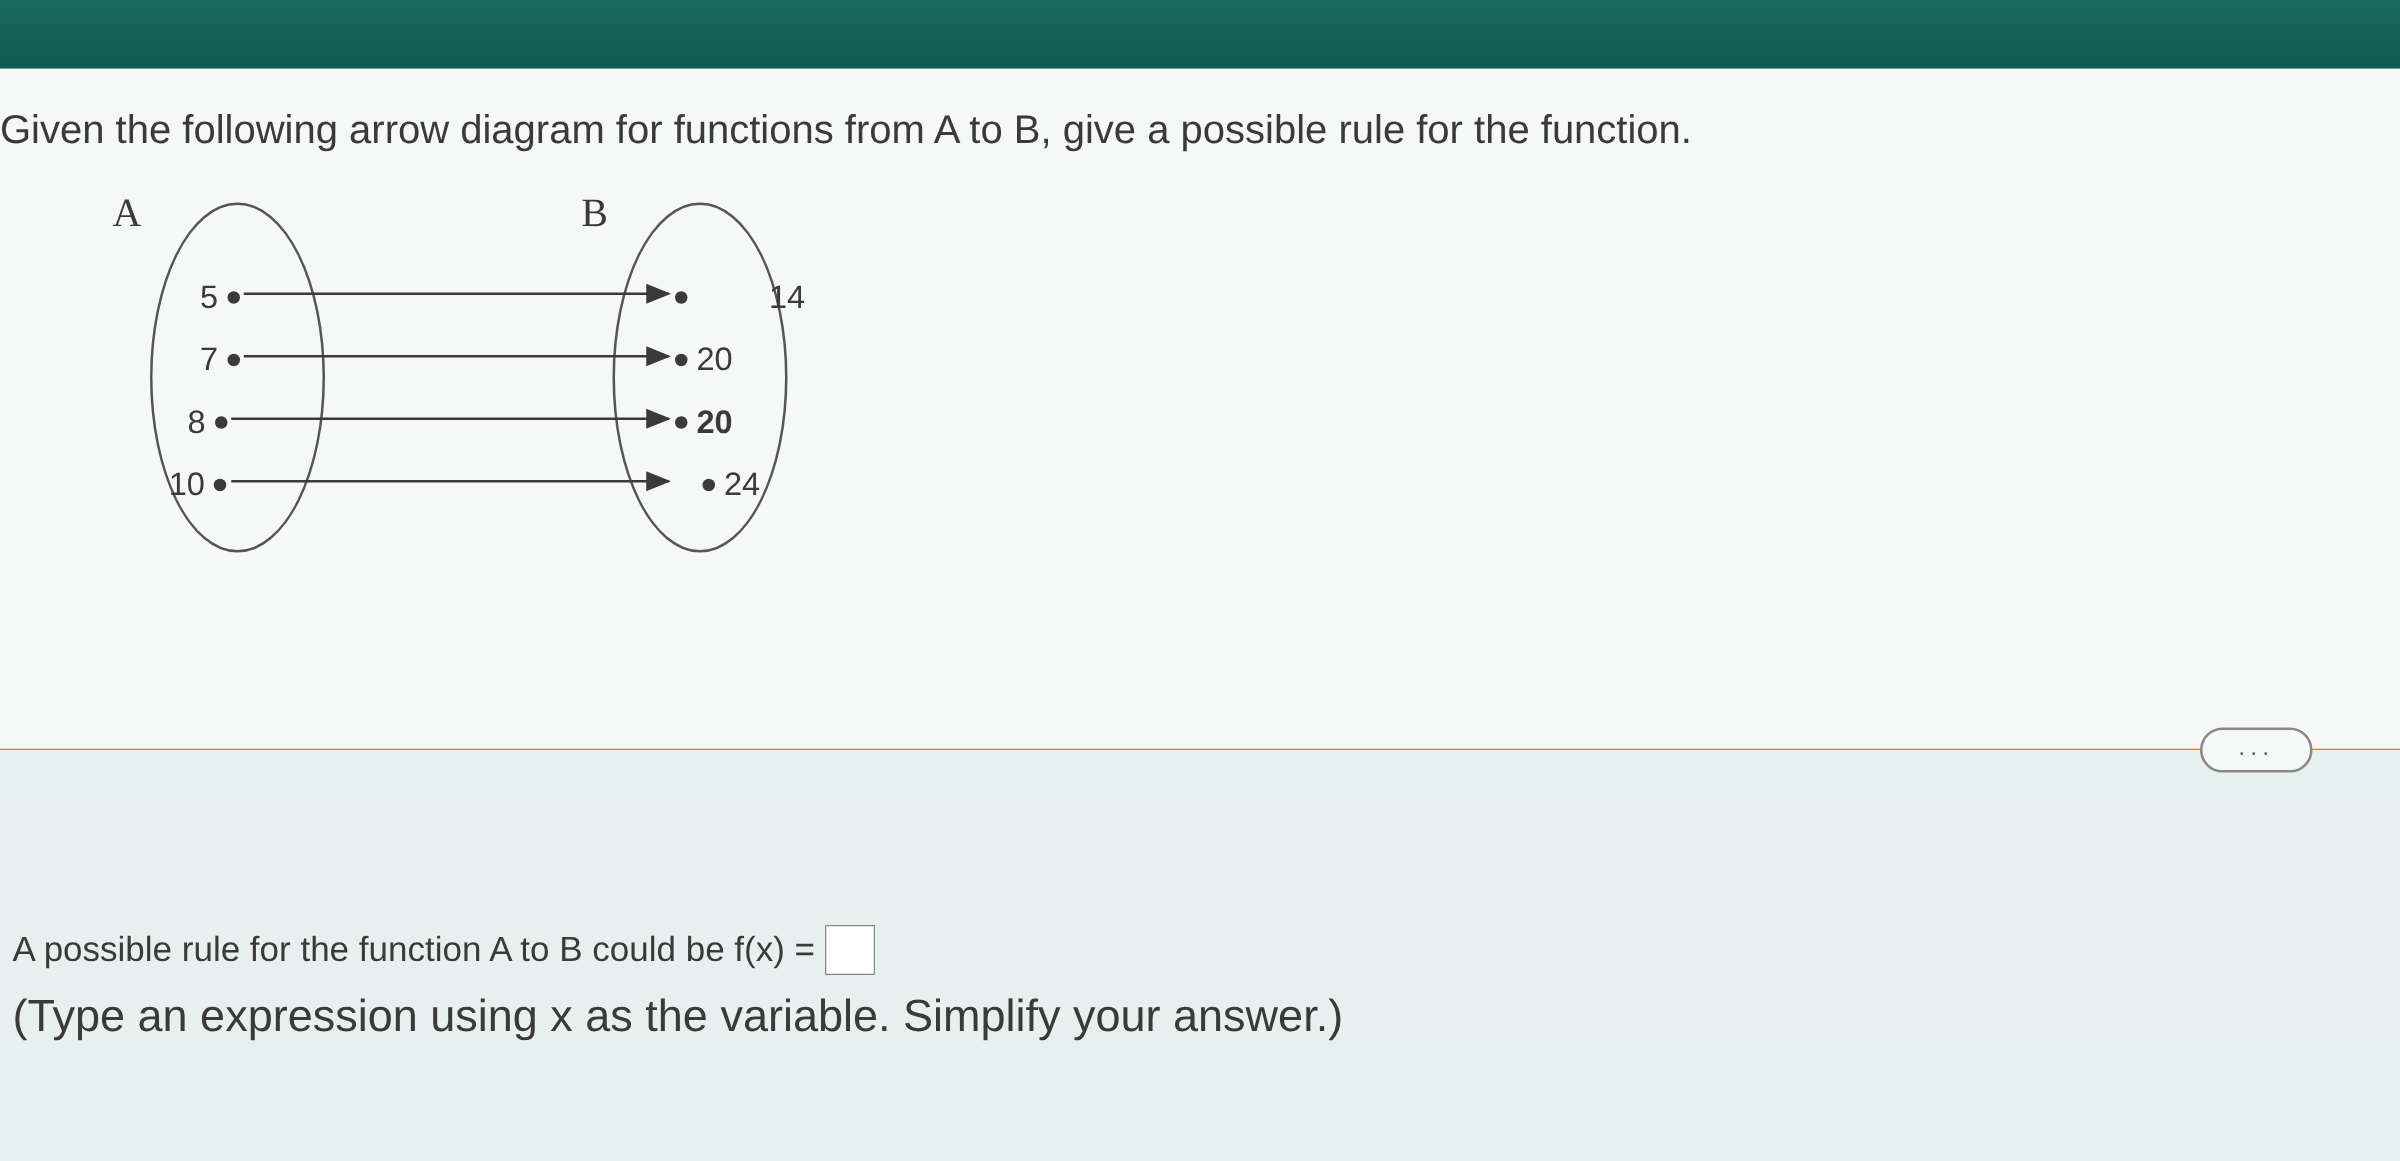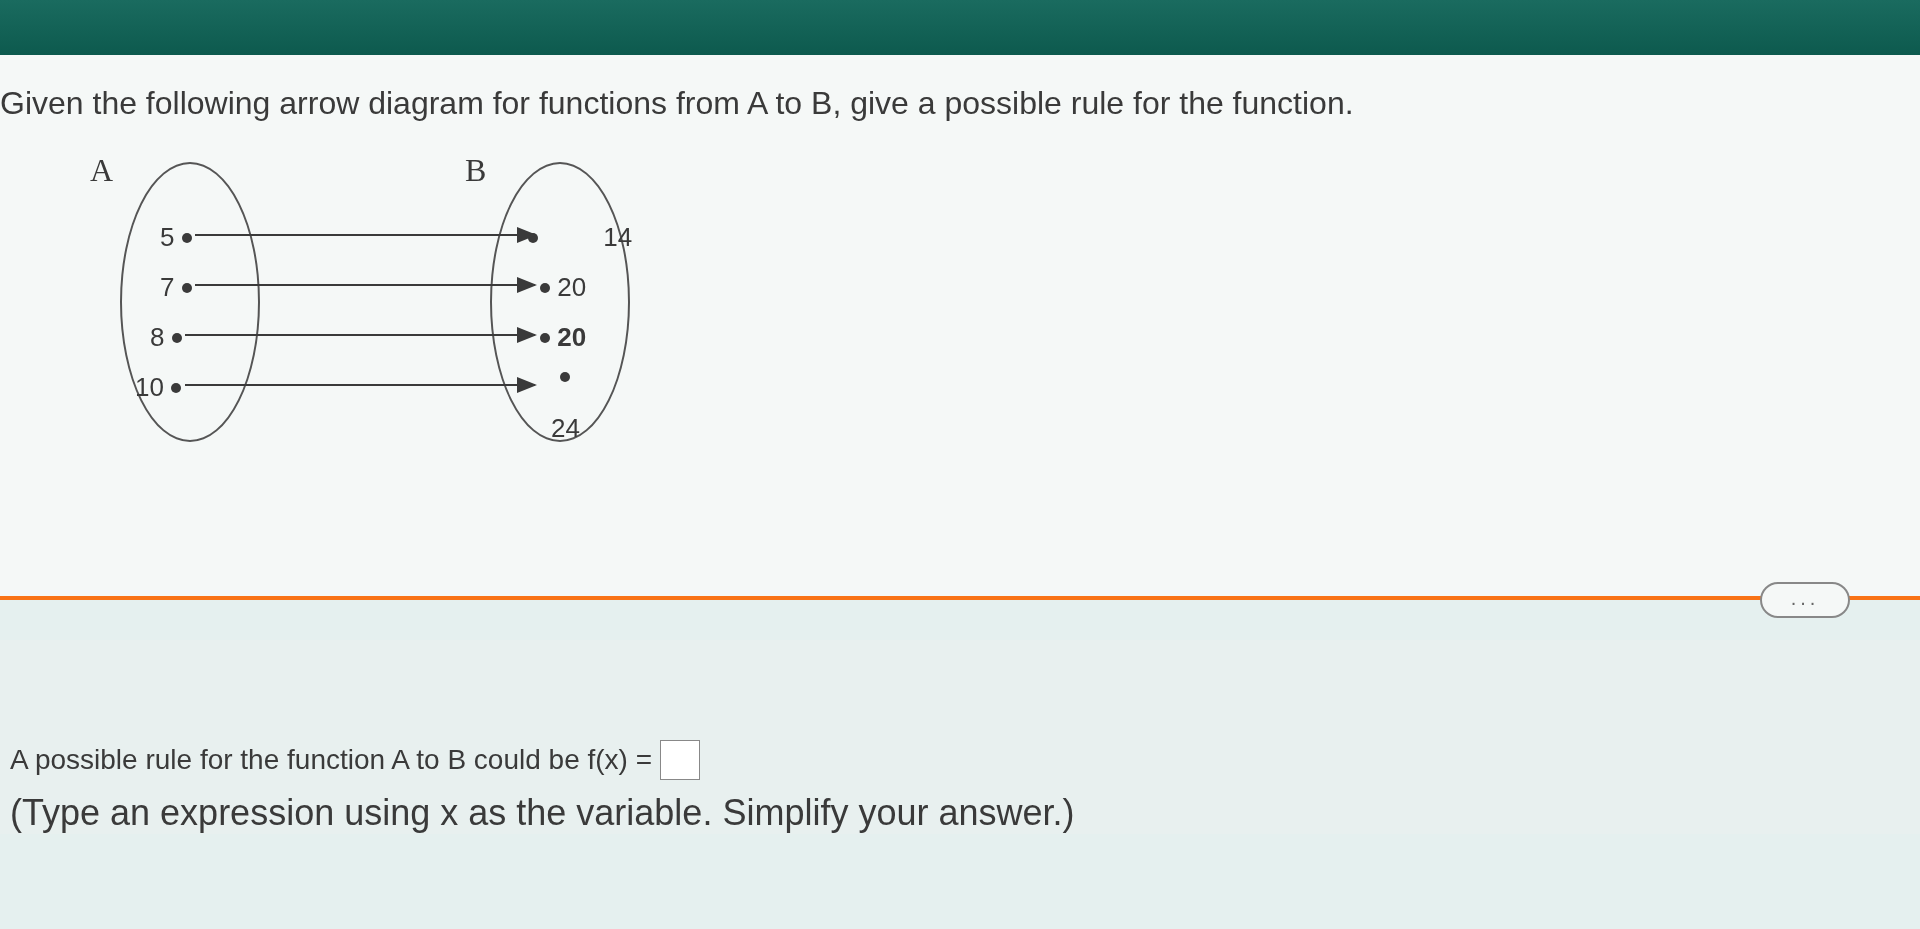--- a/index.html
+++ b/index.html
@@ -16,21 +16,21 @@
     }
     .top-bar {
       height: 55px;
       background: linear-gradient(to bottom, #1a6b5f, #0d5a4e);
       width: 100%;
     }
     .content-area {
       background: #f5f8f7;
       padding: 30px 0 0 0;
       height: 545px;
-      border-bottom: 4px solid #f97316;
+      border-bottom: 1px solid #f97316;
     }
     .question-text {
       font-size: 32px;
       color: #3a3a3a;
       padding: 0 10px 30px 0;
       font-weight: normal;
     }
     .diagram-container {
       position: relative;
       width: 700px;
@@ -153,30 +153,30 @@
     <div class="item" style="left:100px; top:120px;">
       <span>7</span>&nbsp;<span class="dot"></span>
     </div>
     <div class="item" style="left:90px; top:170px;">
       <span>8</span>&nbsp;<span class="dot"></span>
     </div>
     <div class="item" style="left:75px; top:220px;justify-content:space-between;">
       <span>10</span>&nbsp;<span class="dot"></span>
     </div>
 
-    <div class="item" style="left:468px; top:70px;gap:29px;">
+    <div class="item" style="left:480px; top:70px;gap:29px;">
       <span class="dot"></span>&nbsp;<span>14</span>
     </div>
     <div class="item" style="left:480px; top:120px;">
       <span class="dot"></span>&nbsp;<span>20</span>
     </div>
     <div class="item" style="left:480px; top:170px;font-weight:bold;">
       <span class="dot"></span>&nbsp;<span>20</span>
     </div>
-    <div class="item" style="left:491px; top:220px;flex-direction:column;">
+    <div class="item" style="left:502px; top:220px;">
       <span class="dot"></span>&nbsp;<span>24</span>
     </div>
 
     <svg class="arrow-svg">
       <defs>
         <marker id="arrowhead" markerWidth="10" markerHeight="8" refX="9" refY="4" orient="auto">
           <polygon points="0 0, 10 4, 0 8" fill="#3a3a3a"></polygon>
         </marker>
       </defs>
       <line x1="135" y1="83" x2="475" y2="83" stroke="#3a3a3a" stroke-width="2" marker-end="url(#arrowhead)"></line>

